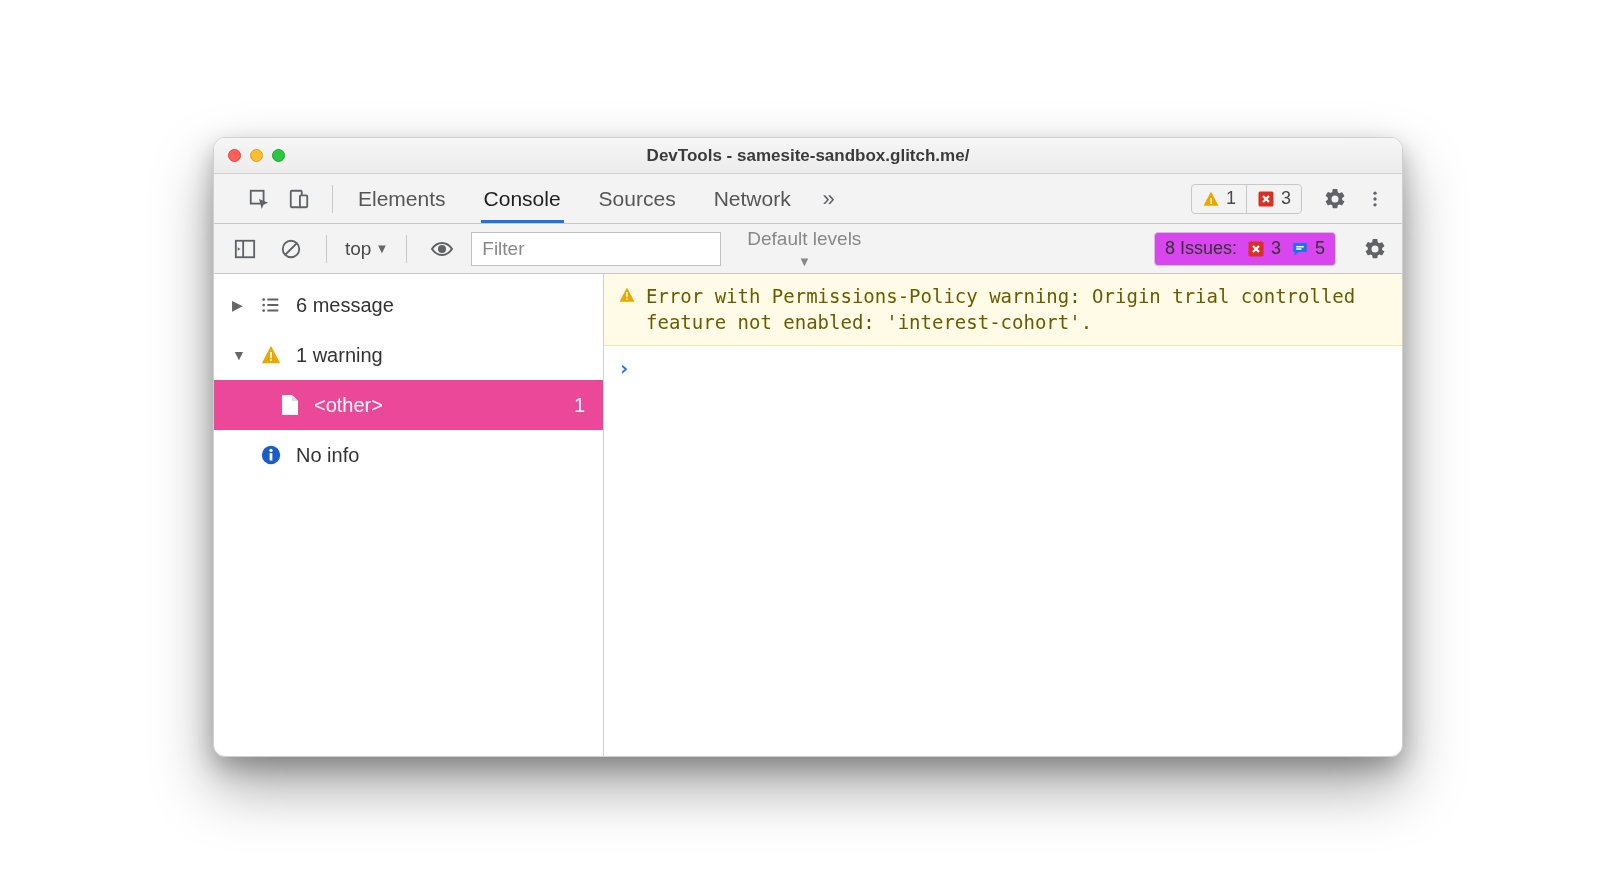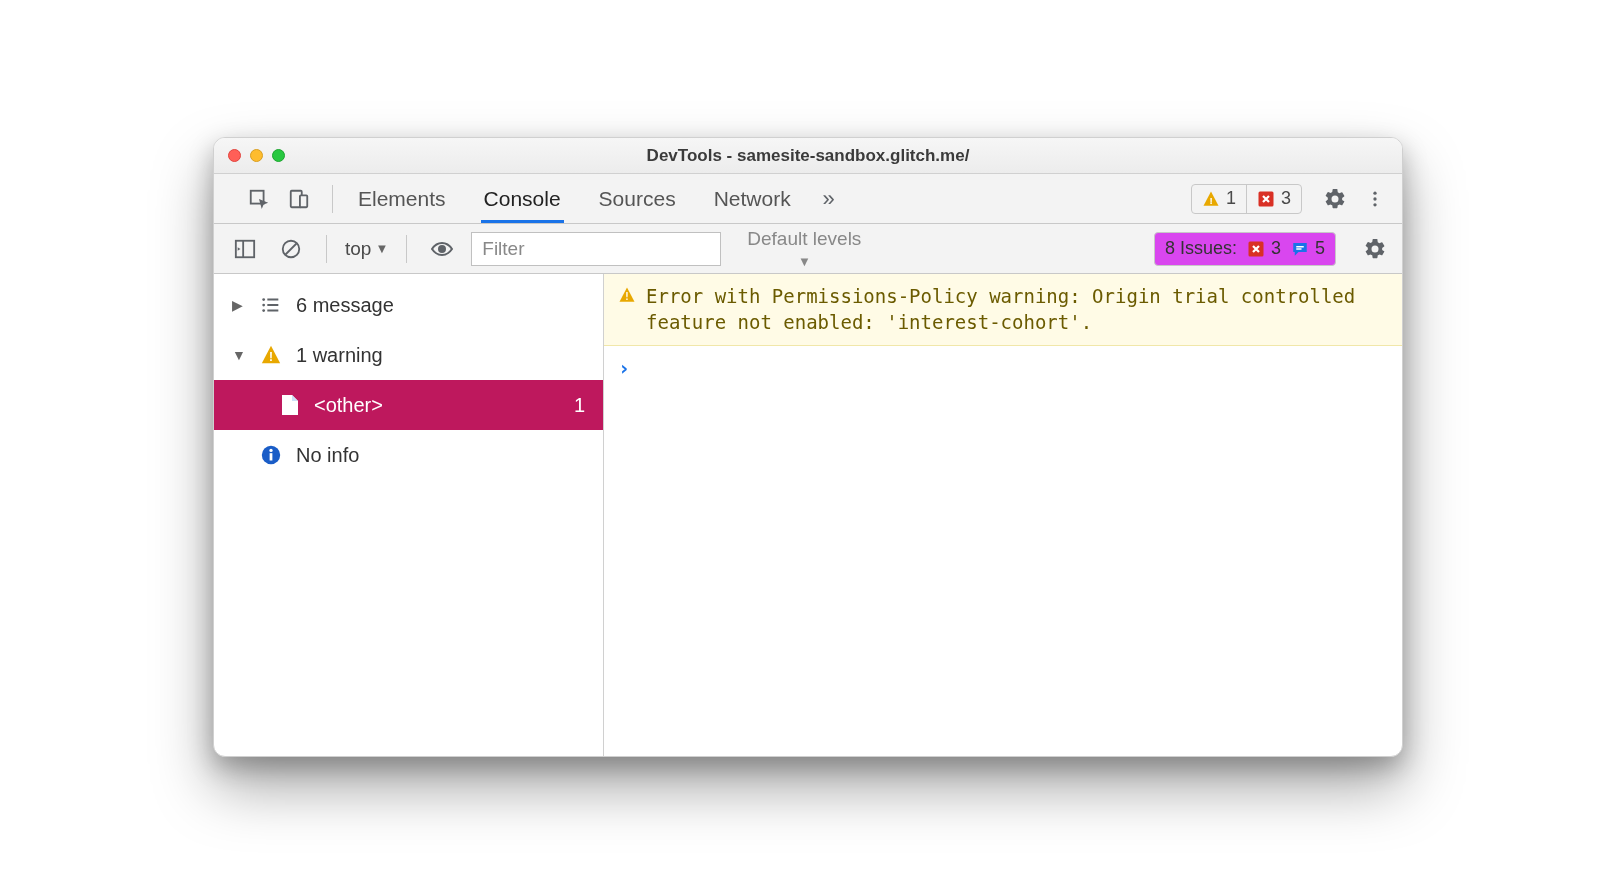--- a/index.html
+++ b/index.html
@@ -82,21 +82,21 @@
   .issues-btn .cnt{display:flex; align-items:center; gap:6px;}
   
   .main{flex:1; display:flex; overflow:hidden;}
   .sidebar{
     width:390px; border-right:1px solid #d0d0d0; padding-top:6px; font-size:20px; color:#333;
   }
   .row{display:flex; align-items:center; gap:14px; height:50px; padding:0 18px; cursor:pointer;}
   .row .arrow{width:14px; color:#666; font-size:14px;}
   .row .cnt{margin-left:auto; font-weight:400;}
   .row.child{padding-left:66px;}
-  .row.selected{background:#be185d; color:#fff;}
+  .row.selected{background:#ec4899; color:#fff;}
   .row.selected .cnt{color:#fff;}
   
   .console{flex:1; display:flex; flex-direction:column; font-family: Menlo, Consolas, monospace;}
   .warn-msg{
     background:#fffbe6; border-bottom:1px solid #f1e7a9; padding:10px 14px 10px 14px;
     display:flex; align-items:flex-start; gap:10px; font-size:19px; color:#6b5b00; line-height:1.35;
   }
   .prompt{padding:10px 14px; color:#1a73e8; font-size:20px; font-weight:bold;}
   
   svg{display:block;}

